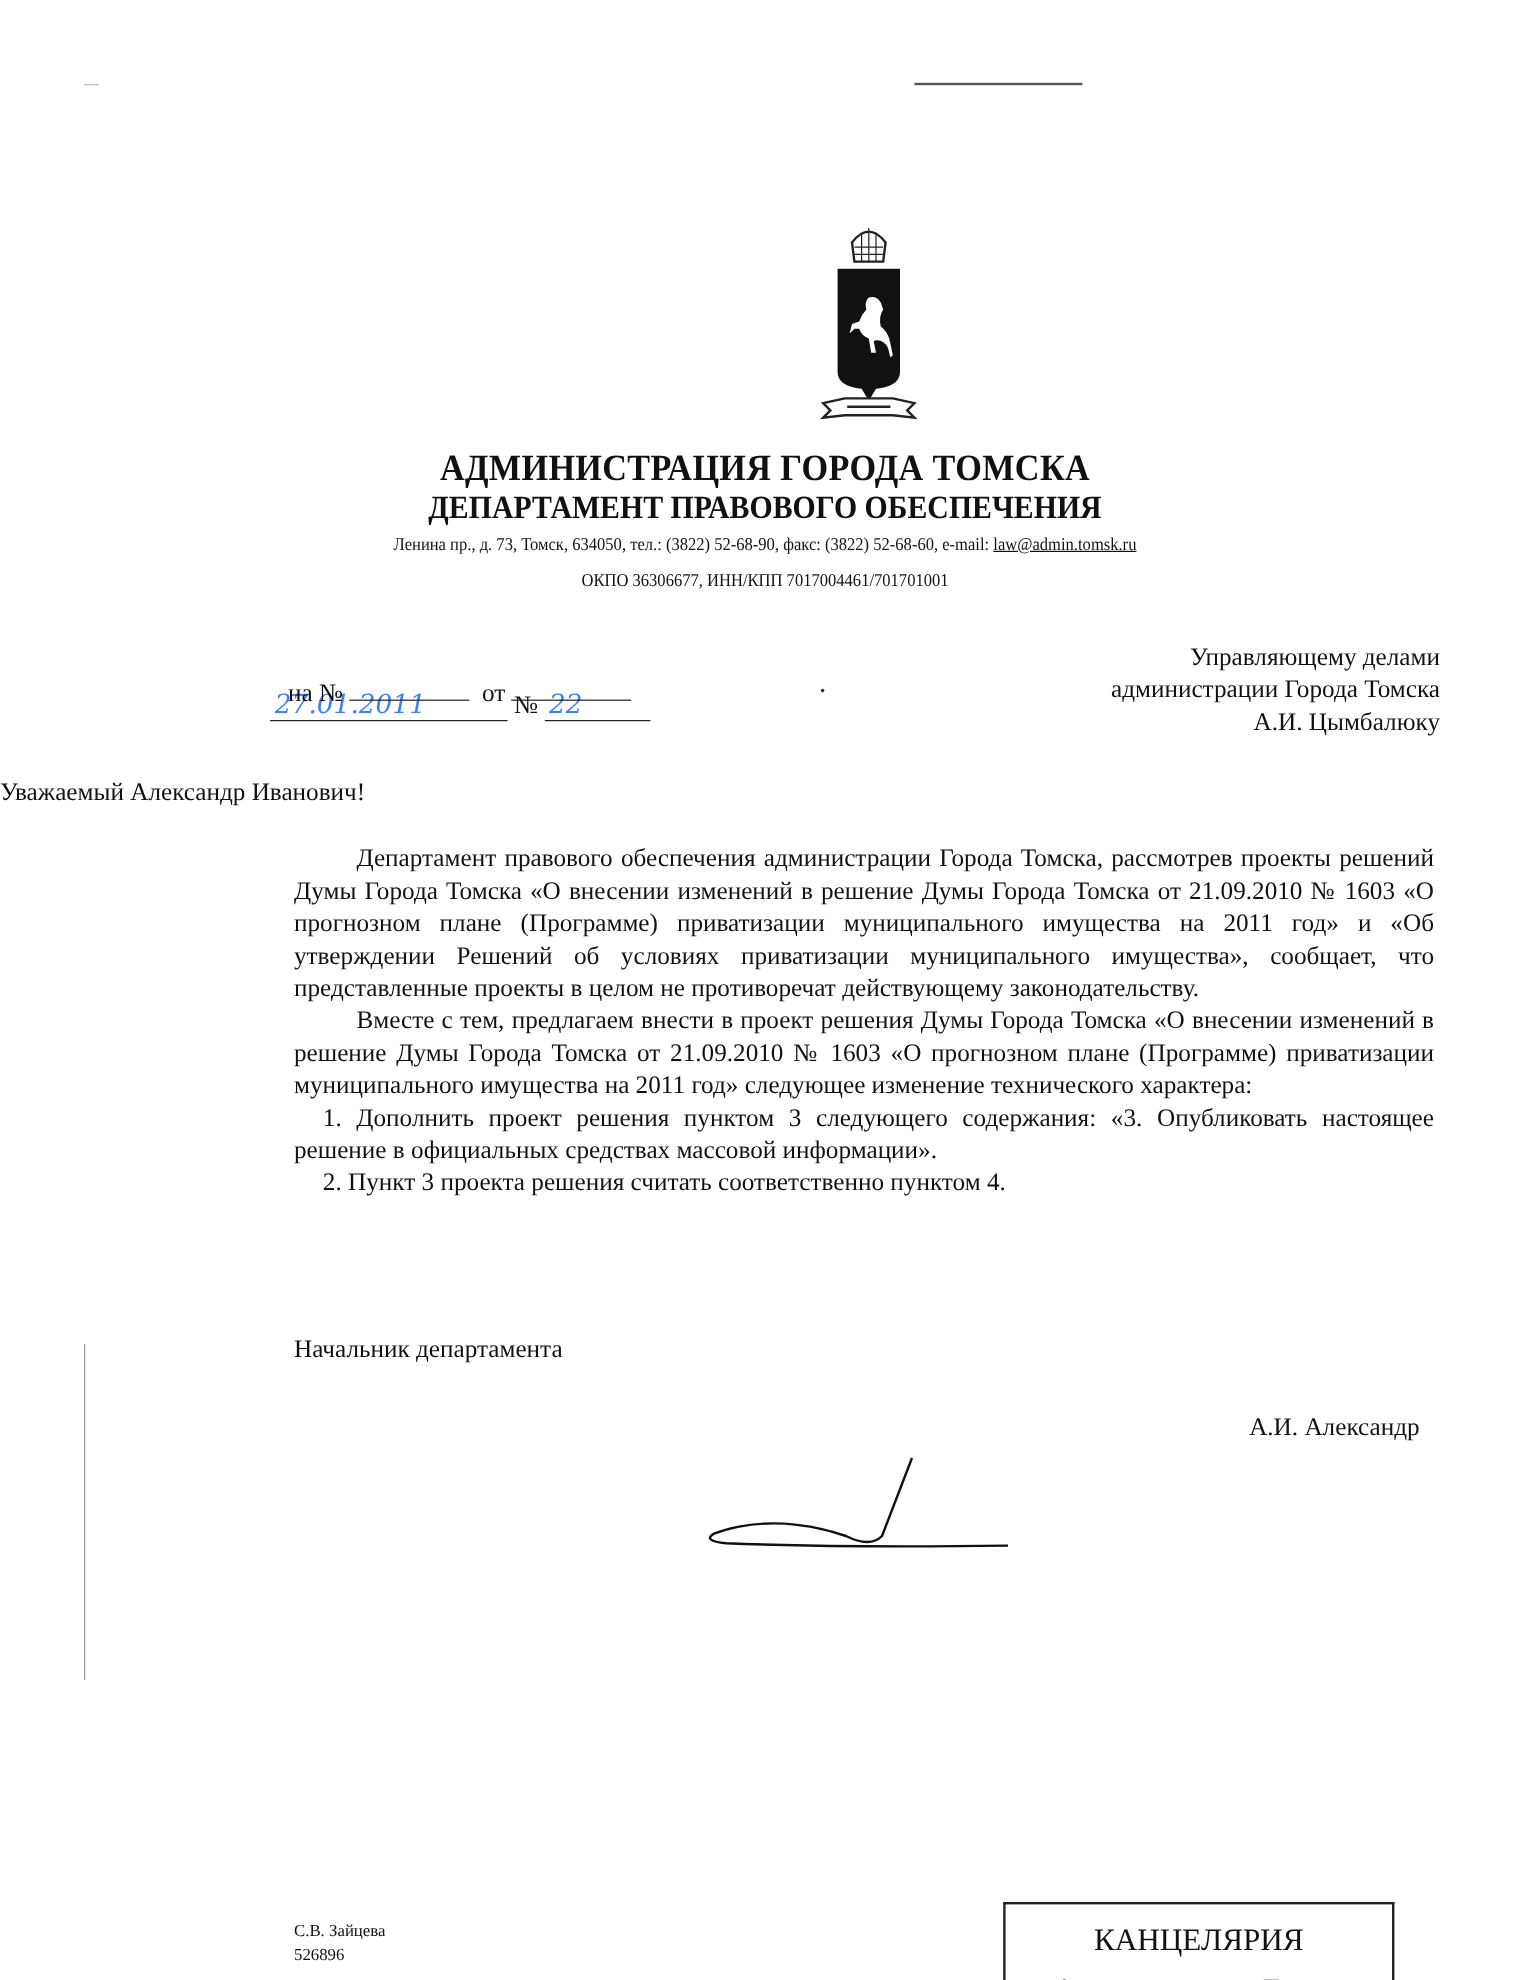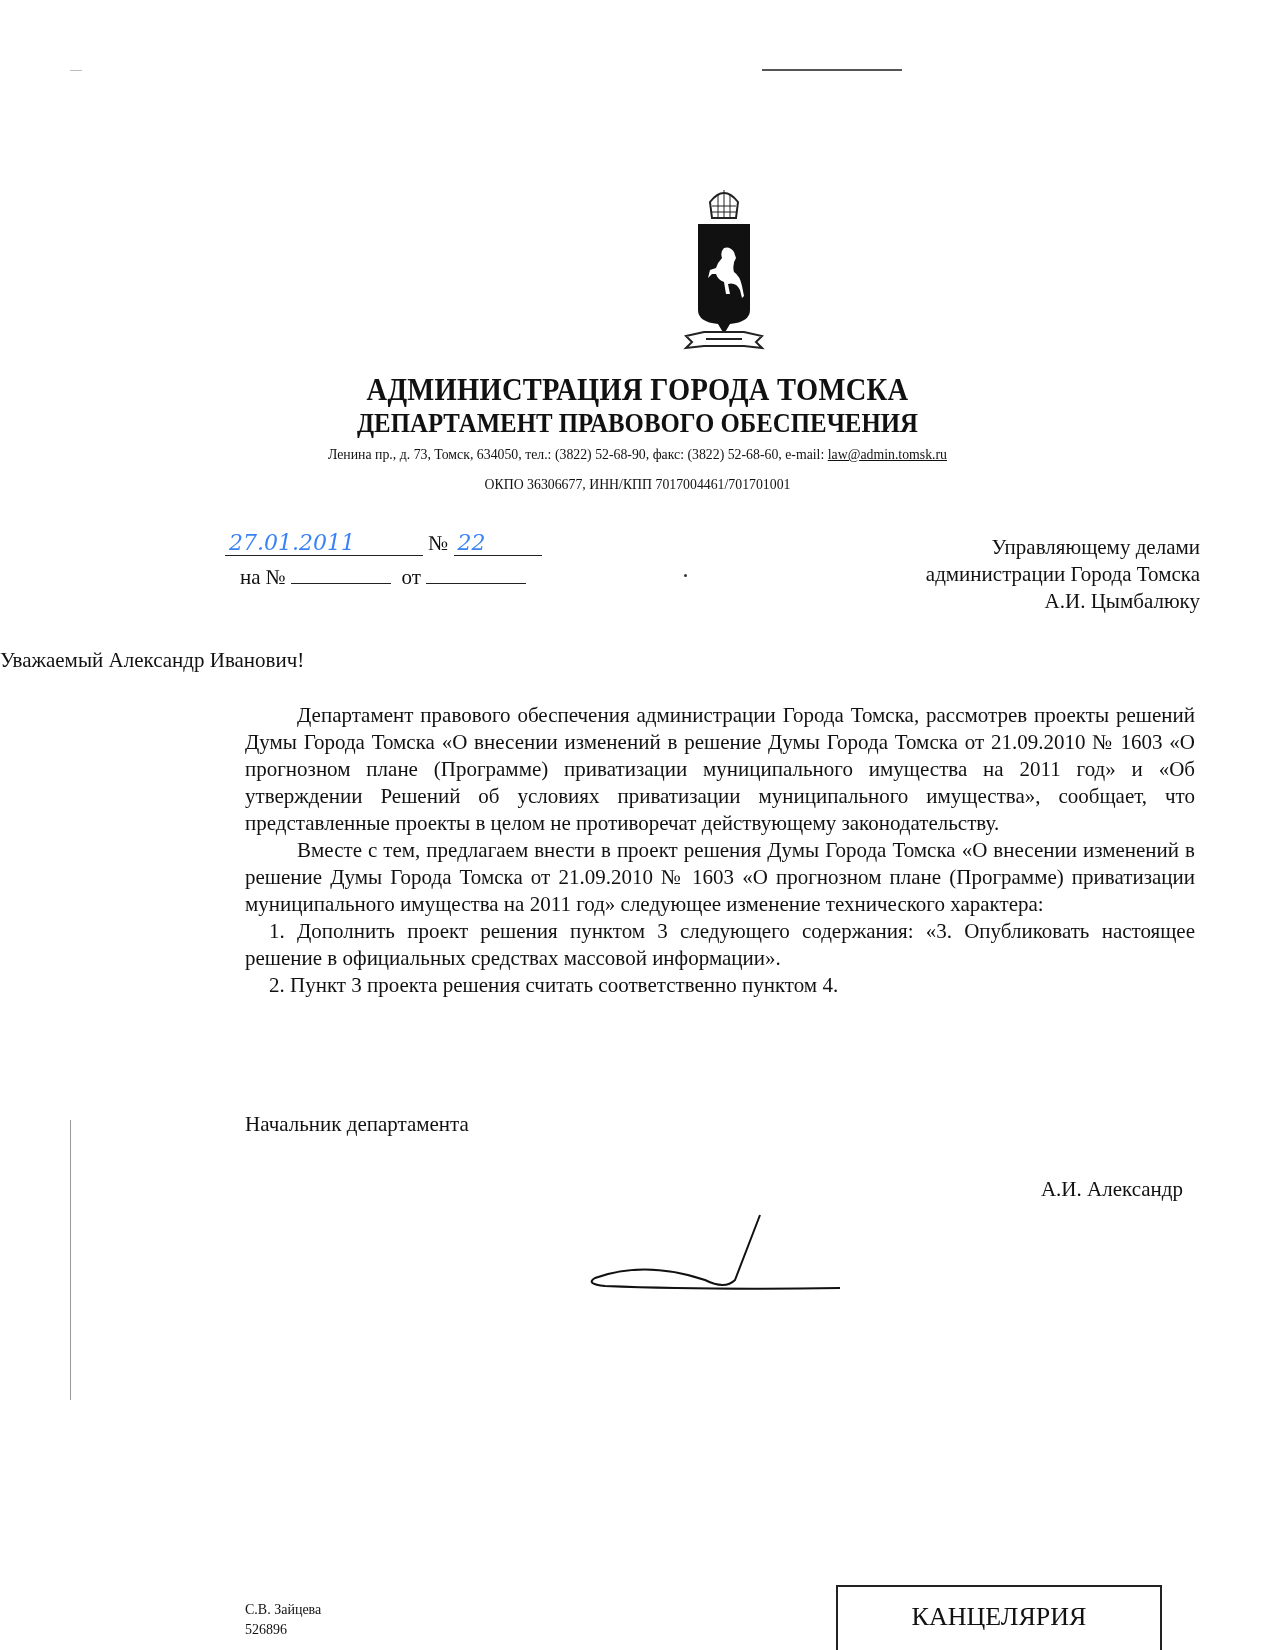--- a/index.html
+++ b/index.html
@@ -14,21 +14,21 @@
             font-size: 31px; letter-spacing: 0.3px; transform: scaleX(0.92); }
   .title2 { left: 0; width: 1275px; top: 408px; text-align: center; font-weight: bold;
             font-size: 27px; transform: scaleX(0.92); }
   .addr { left: 0; width: 1275px; top: 446px; text-align: center; font-size: 15px; transform: scaleX(0.92); }
   .addr a { color: #111; text-decoration: underline; }
   .okpo { left: 0; width: 1275px; top: 476px; text-align: center; font-size: 15px; transform: scaleX(0.92); }
   .regline { left: 225px; top: 530px; font-size: 21px; }
   .hand { font-family: "DejaVu Serif", serif; font-style: italic; font-size: 22px; color: #3b82f6;
           display: inline-block; border-bottom: 1.5px solid #222; padding: 0 4px; }
   .hand.date { width: 190px; }
-  .hand.num { width: 80px; }
+  .hand.num { width: 80px; margin-top: 45px; }
   .refline { left: 240px; top: 565px; font-size: 21px; }
   .blank { display: inline-block; border-bottom: 1.5px solid #222; width: 100px; height: 18px; vertical-align: baseline; }
   .recipient { right: 75px; top: 534px; text-align: right; font-size: 21px; line-height: 27px; }
   .greeting { left: 0; width: 1275px; top: 648px; text-align: left; font-size: 21px; }
   .body { left: 245px; width: 950px; top: 702px; font-size: 21px; line-height: 27px; text-align: justify; }
   .body p { margin: 0; text-indent: 52px; }
   .body .item { text-indent: 24px; }
   .sig-title { left: 245px; top: 1112px; font-size: 21px; }
   .sig-name { right: 92px; top: 1177px; font-size: 21px; }
   .signature { left: 585px; top: 1210px; width: 260px; height: 90px; }

